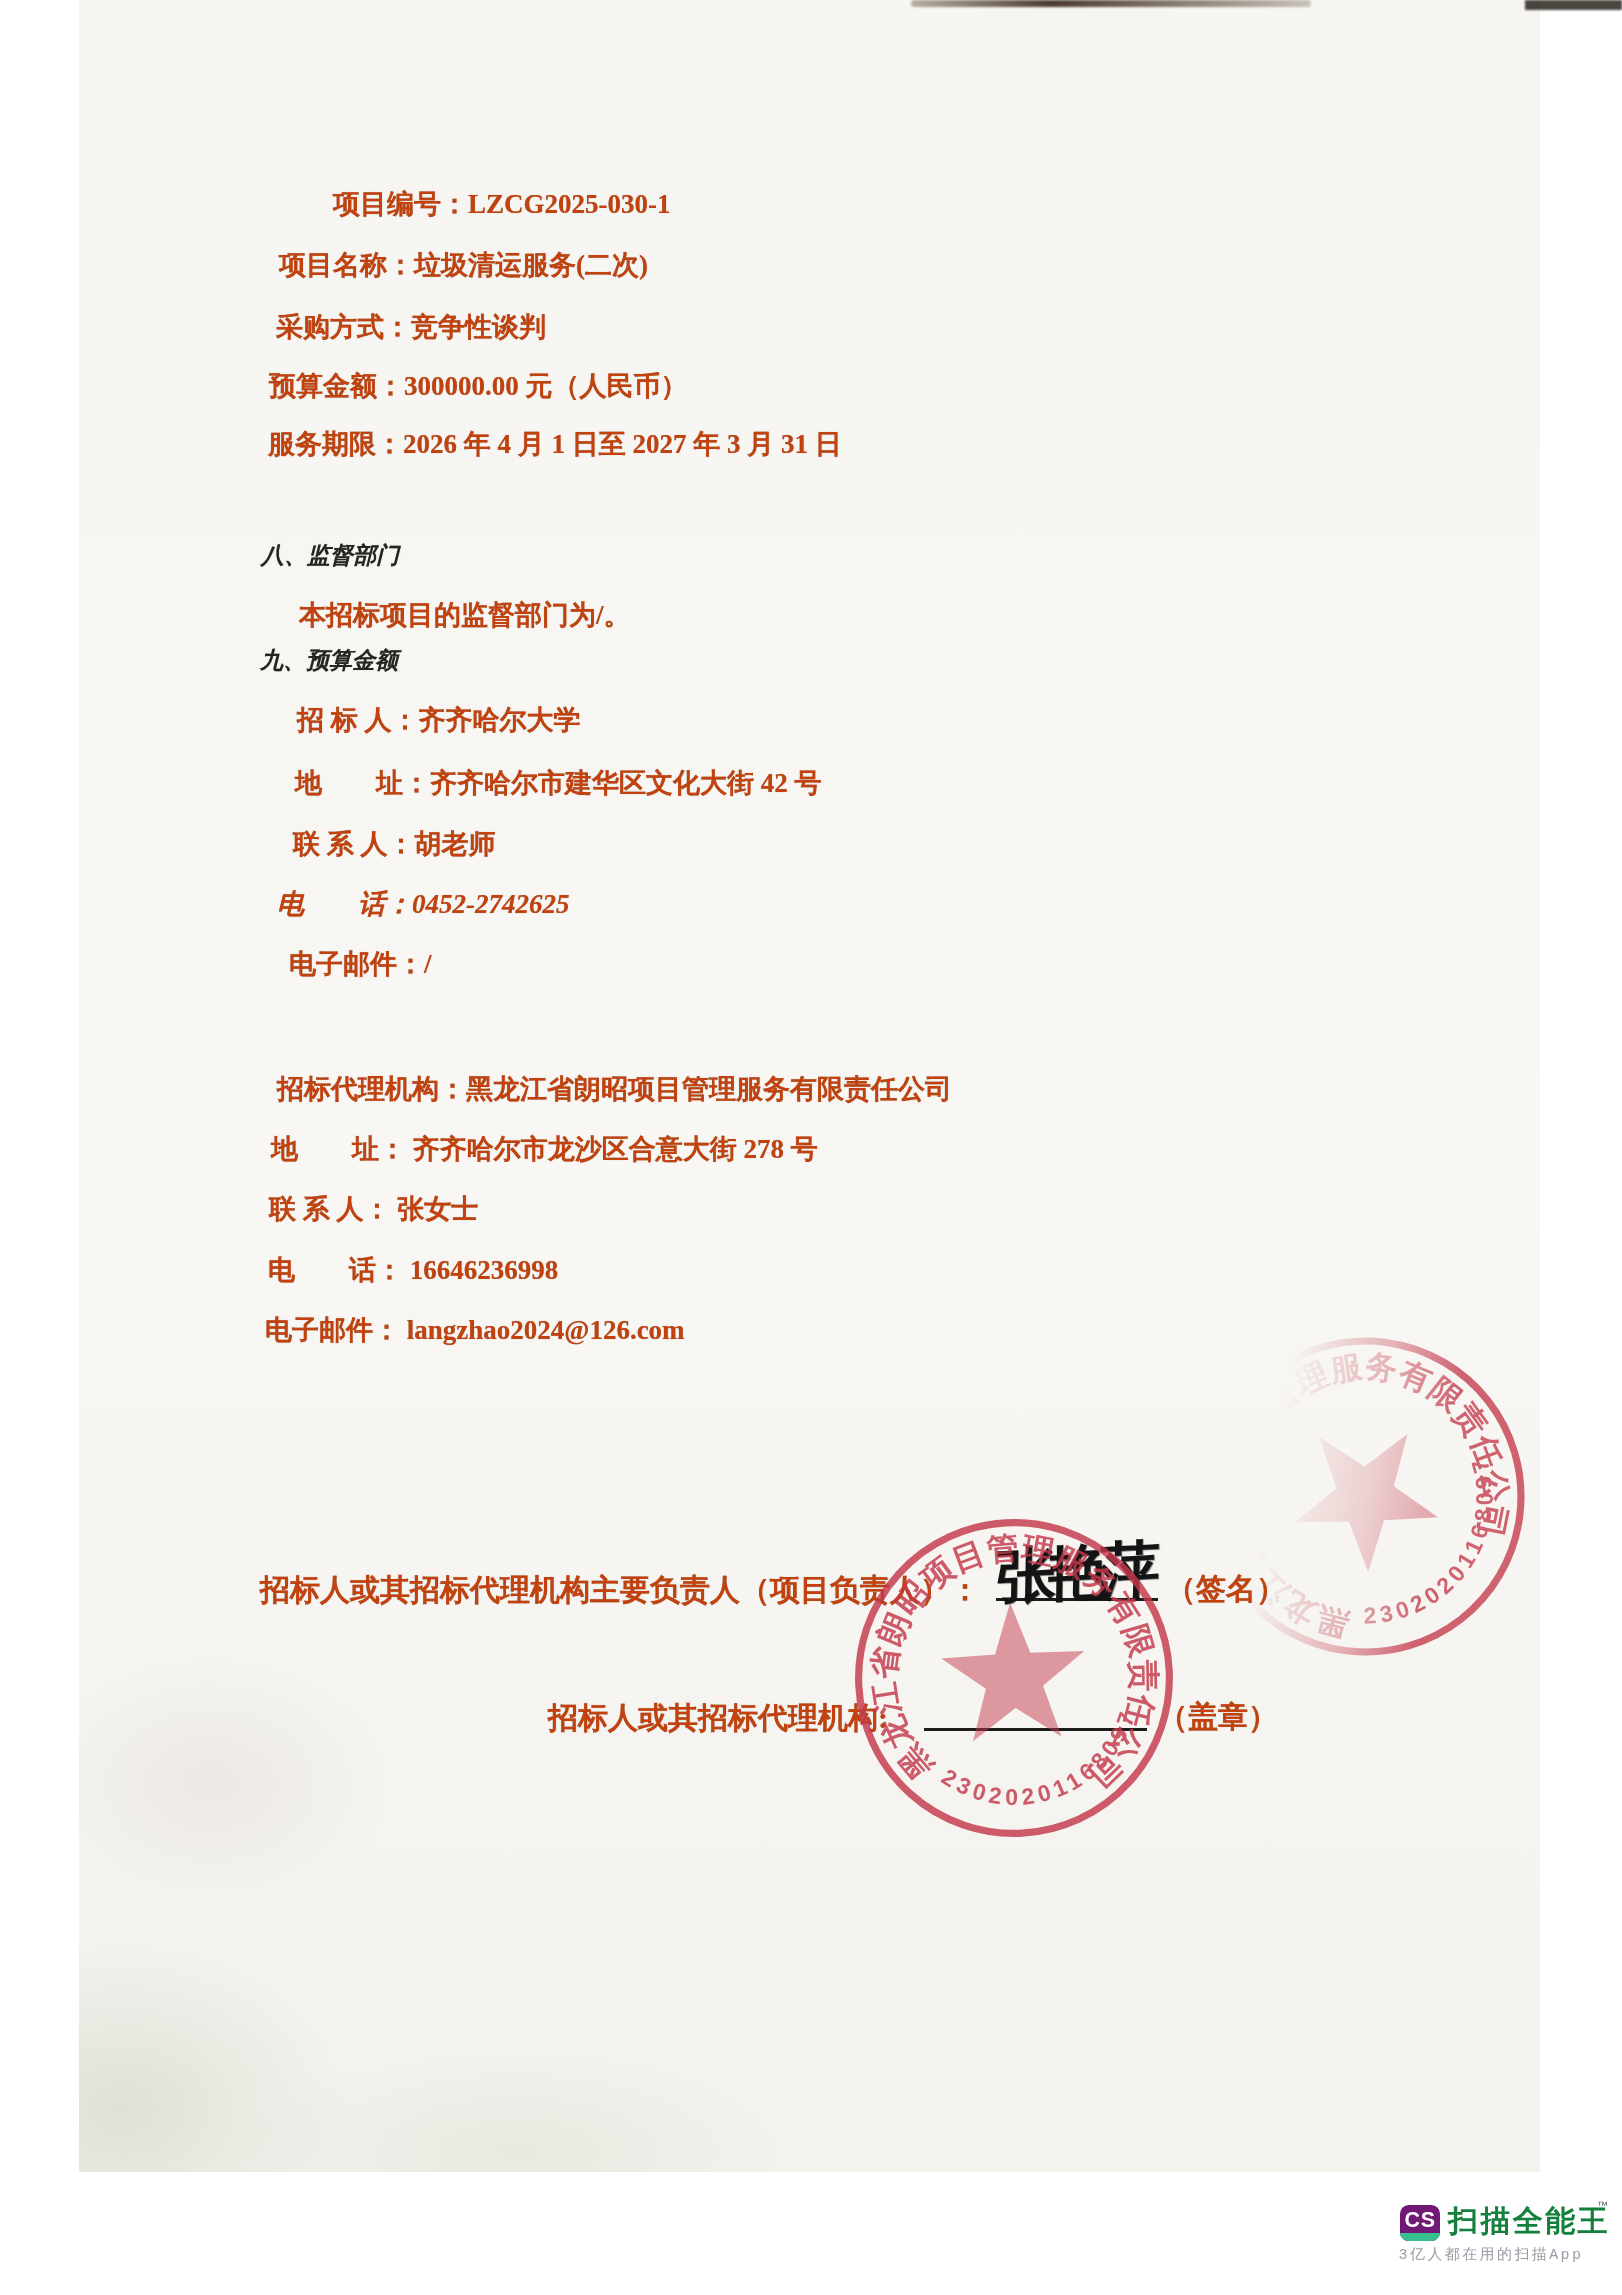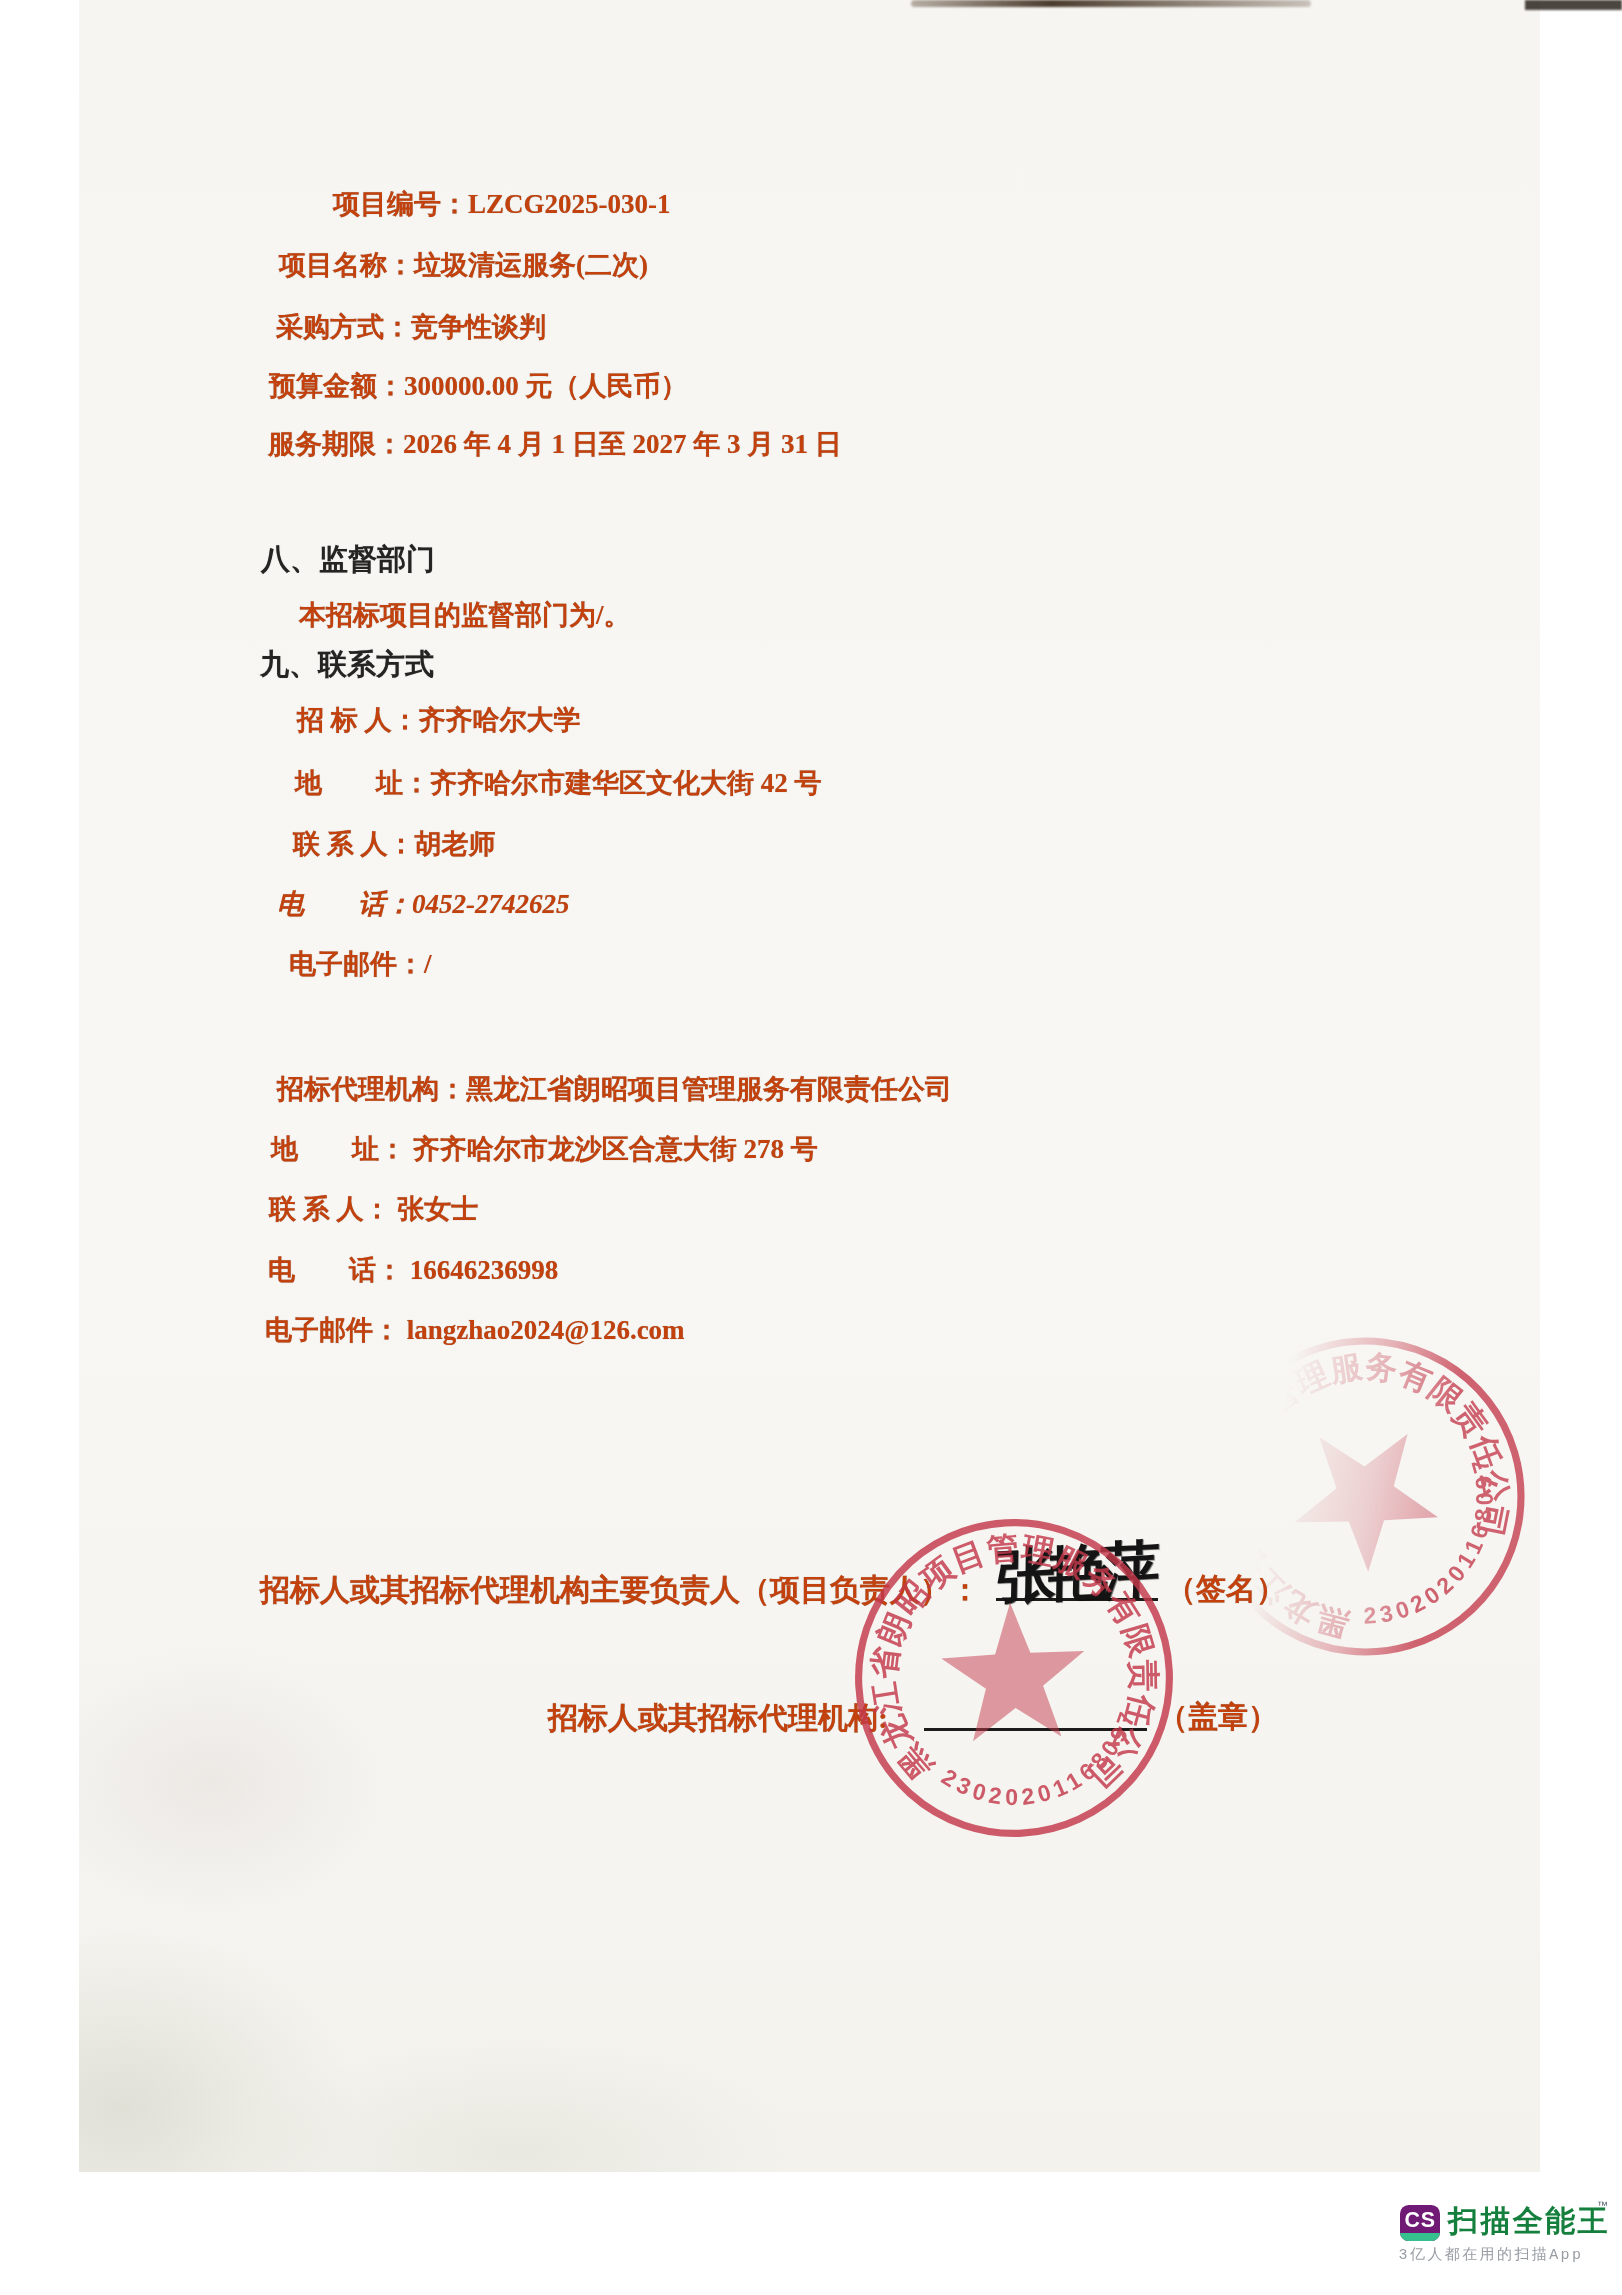--- a/index.html
+++ b/index.html
@@ -8,21 +8,21 @@
   .paper{position:absolute;left:79px;top:0;width:1461px;height:2172px;
          background:
            radial-gradient(333px 253px at 3% 97%, rgba(150,150,125,.20), transparent 70%),
            radial-gradient(261px 190px at 9% 82%, rgba(170,150,150,.12), transparent 70%),
            radial-gradient(396px 158px at 30% 99%, rgba(140,150,120,.10), transparent 70%),
            linear-gradient(180deg,#f6f5f2 0%,#f8f7f4 55%,#f3f2ed 100%);}
   .smudge{position:absolute;filter:blur(1.2px);}
   .t{position:absolute;color:#c2410c;white-space:pre;line-height:1.15;
      text-shadow:0 0 0.8px rgba(45,42,40,.45);}
   .body{font-size:27px;font-weight:600;}
-  .h{font-size:29px;font-weight:700;color:#262422;}
+  .h{font-size:23px;font-weight:700;color:#262422;font-style:italic;}
   .sig{font-size:30px;font-weight:600;}
   .uline{position:absolute;height:0;border-bottom:3.2px solid #1d1c1a;}
   .handsig{position:absolute;font-size:60px;font-weight:700;color:#141414;
            letter-spacing:-8px;transform:rotate(-3deg) skewX(-4deg);
            text-shadow:0.8px 0.8px 0.8px rgba(0,0,0,.55);white-space:pre;}
   .stamp{position:absolute;}
   .fade{-webkit-mask-image:linear-gradient(100deg,transparent 26%,rgba(0,0,0,.45) 50%,#000 68%);
         mask-image:linear-gradient(100deg,transparent 26%,rgba(0,0,0,.45) 50%,#000 68%);}
   .wm{position:absolute;left:1397px;top:2199px;width:222px;height:71px;}
   .wm-logo{position:absolute;left:3.2px;top:5.5px;width:40px;height:36px;border-radius:8.7px;
@@ -52,21 +52,21 @@
 
   <div class="t body" style="left:333px;top:189px;">项目编号：LZCG2025-030-1</div>
   <div class="t body" style="left:279px;top:250px;">项目名称：垃圾清运服务(二次)</div>
   <div class="t body" style="left:276px;top:312px;">采购方式：竞争性谈判</div>
   <div class="t body" style="left:269px;top:371px;">预算金额：300000.00 元（人民币）</div>
   <div class="t body" style="left:268px;top:429px;">服务期限：2026 年 4 月 1 日至 2027 年 3 月 31 日</div>
 
   <div class="t h" style="left:261px;top:543px;">八、监督部门</div>
   <div class="t body" style="left:299px;top:600px;">本招标项目的监督部门为/。</div>
 
-  <div class="t h" style="left:260px;top:648px;">九、联系方式</div>
+  <div class="t h" style="left:260px;top:648px;">九、预算金额</div>
 
   <div class="t body" style="left:297px;top:705px;">招 标 人：齐齐哈尔大学</div>
   <div class="t body" style="left:295px;top:768px;">地　　址：齐齐哈尔市建华区文化大街 42 号</div>
   <div class="t body" style="left:293px;top:829px;">联 系 人：胡老师</div>
   <div class="t body" style="left:277px;top:889px;font-style:italic;">电　　话：0452-2742625</div>
   <div class="t body" style="left:289px;top:949px;">电子邮件：/</div>
 
   <div class="t body" style="left:277px;top:1074px;">招标代理机构：黑龙江省朗昭项目管理服务有限责任公司</div>
   <div class="t body" style="left:271px;top:1134px;">地　　址： 齐齐哈尔市龙沙区合意大街 278 号</div>
   <div class="t body" style="left:269px;top:1194px;">联 系 人： 张女士</div>

